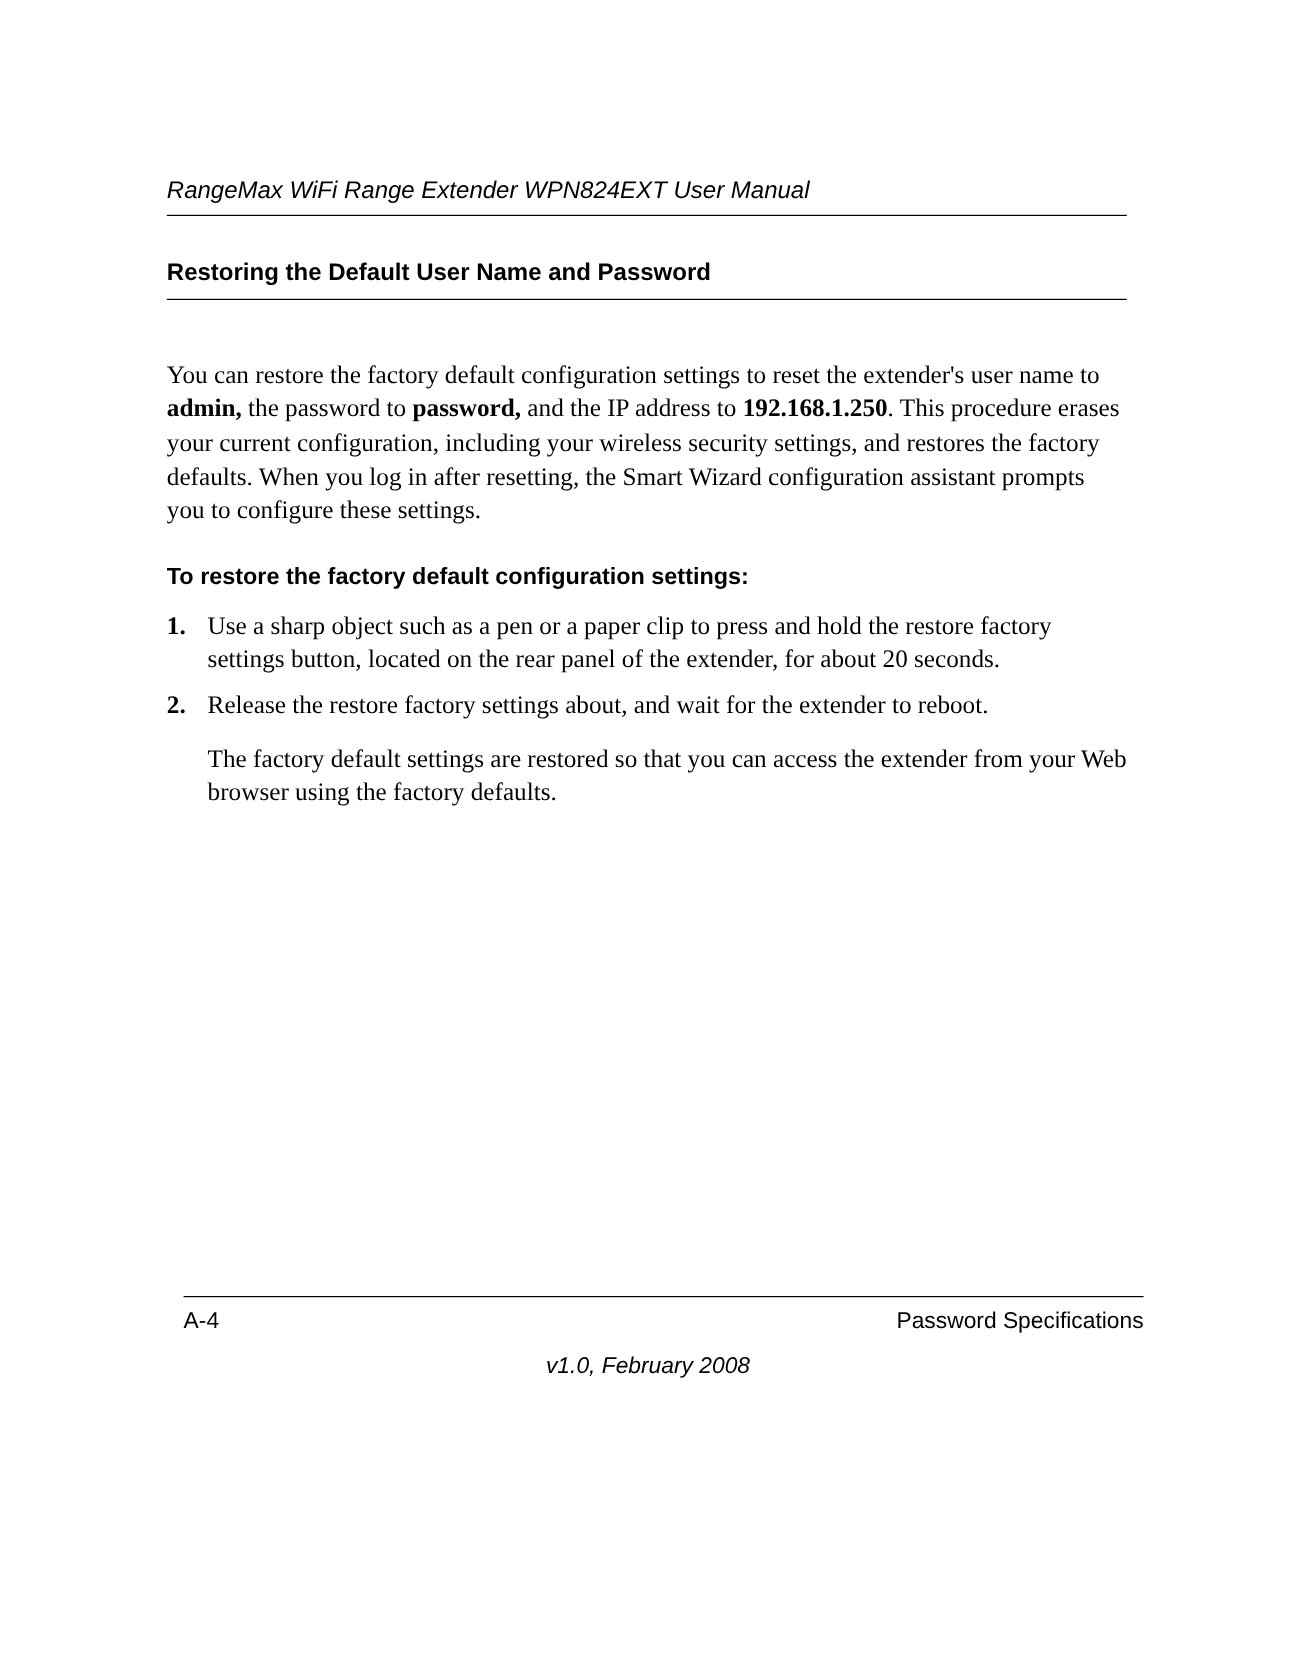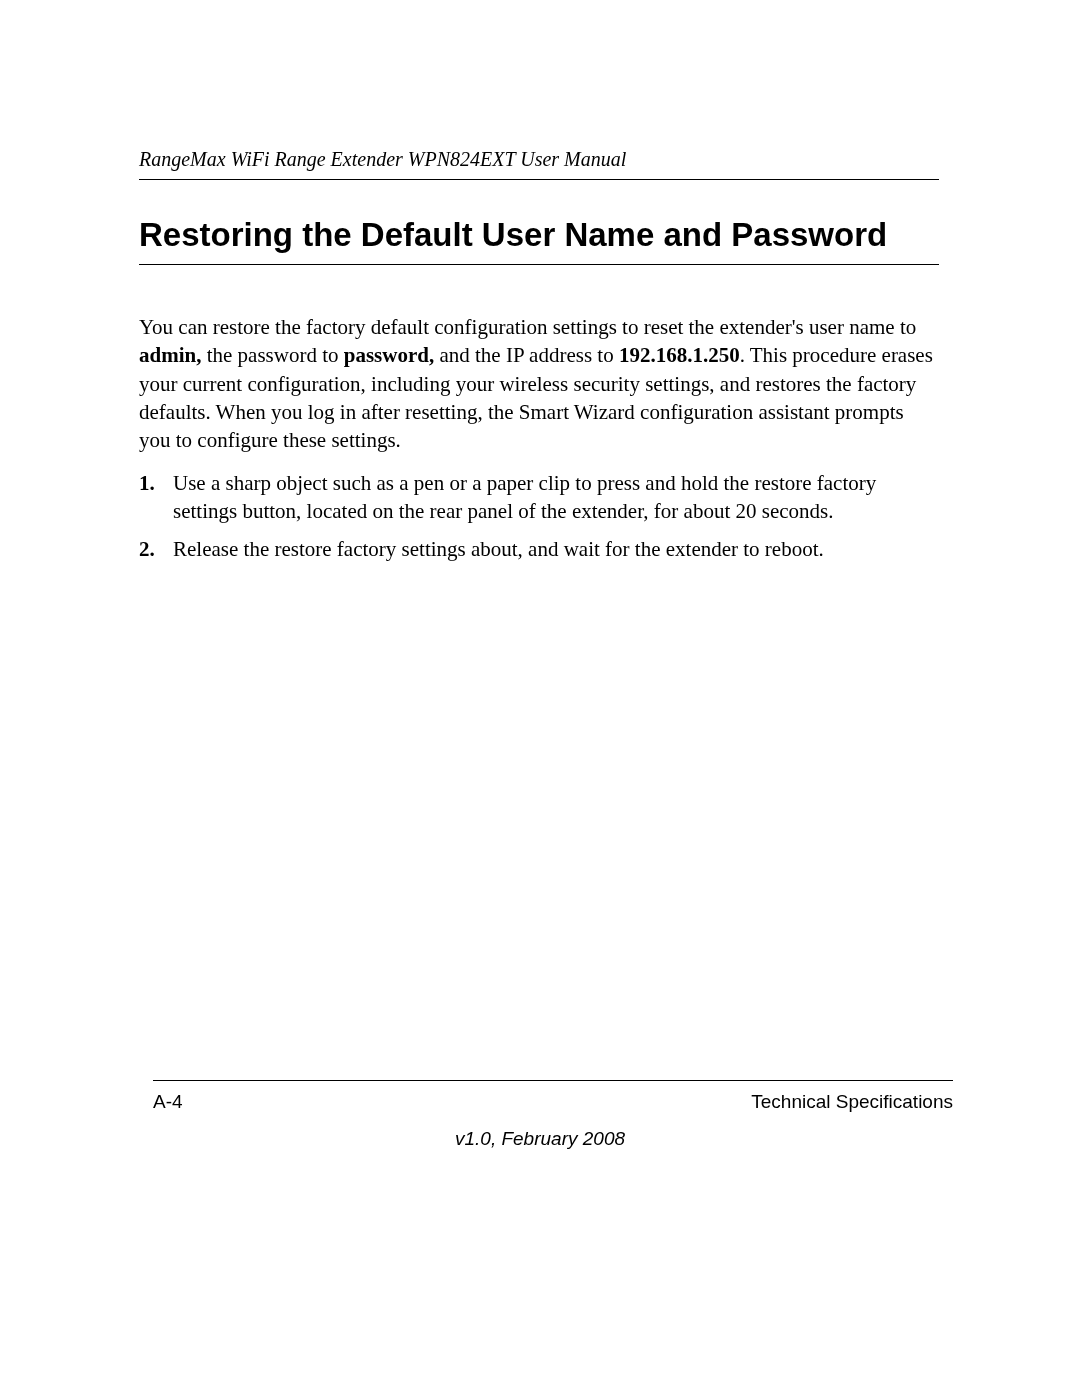--- a/index.html
+++ b/index.html
@@ -15,30 +15,30 @@
       color: #000000;
       position: relative;
     }
     .page-content {
       position: absolute;
       left: 139px;
       top: 148px;
       width: 800px;
     }
     .header-title {
-      font-family: Liberation Serif, serif;
+      font-family: Liberation Sans, sans-serif;
       font-style: italic;
       font-size: 20px;
       padding-bottom: 8px;
       border-bottom: 1.5px solid #000;
     }
     .section-heading {
       font-family: Arial, Helvetica, sans-serif;
       font-weight: bold;
-      font-size: 33px;
+      font-size: 20px;
       margin-top: 36px;
       padding-bottom: 10px;
       border-bottom: 1.5px solid #000;
     }
     .intro-para {
       font-family: "Times New Roman", Times, serif;
       font-size: 21px;
       margin-top: 48px;
       line-height: 1.35;
     }
@@ -111,35 +111,37 @@
 
 <div class="page-content">
   <div class="header-title">RangeMax WiFi Range Extender WPN824EXT User Manual</div>
 
   <div class="section-heading">Restoring the Default User Name and Password</div>
 
   <p class="intro-para">
     <span>You can restore the factory default configuration settings to reset the extender's user name to </span><span class="bold">admin,</span><span> the password to </span><span class="bold">password,</span><span> and the IP address to </span><span class="bold">192.168.1.250</span><span>. This procedure erases your current configuration, including your wireless security settings, and restores the factory defaults. When you log in after resetting, the Smart Wizard configuration assistant prompts you to configure these settings.</span>
   </p>
 
+  <div class="sub-heading">To restore the factory default configuration settings:</div>
 
   <ol class="ordered-list">
     <li class="list-item">
       <span class="list-num">1.</span>
       <span class="list-body">Use a sharp object such as a pen or a paper clip to press and hold the restore factory settings button, located on the rear panel of the extender, for about 20 seconds.</span>
     </li>
     <li class="list-item">
       <span class="list-num">2.</span>
       <span class="list-body">Release the restore factory settings about, and wait for the extender to reboot.</span>
     </li>
   </ol>
 
+  <p class="list-follow">The factory default settings are restored so that you can access the extender from your Web browser using the factory defaults.</p>
 </div>
 
 <div class="footer">
   <div class="footer-rule"></div>
   <div class="footer-row">
     <span>A-4</span>
-    <span>Technical Specifications</span>
+    <span>Password Specifications</span>
   </div>
 </div>
 
 <div class="footer-version">v1.0, February 2008</div>
 
 </body></html>

